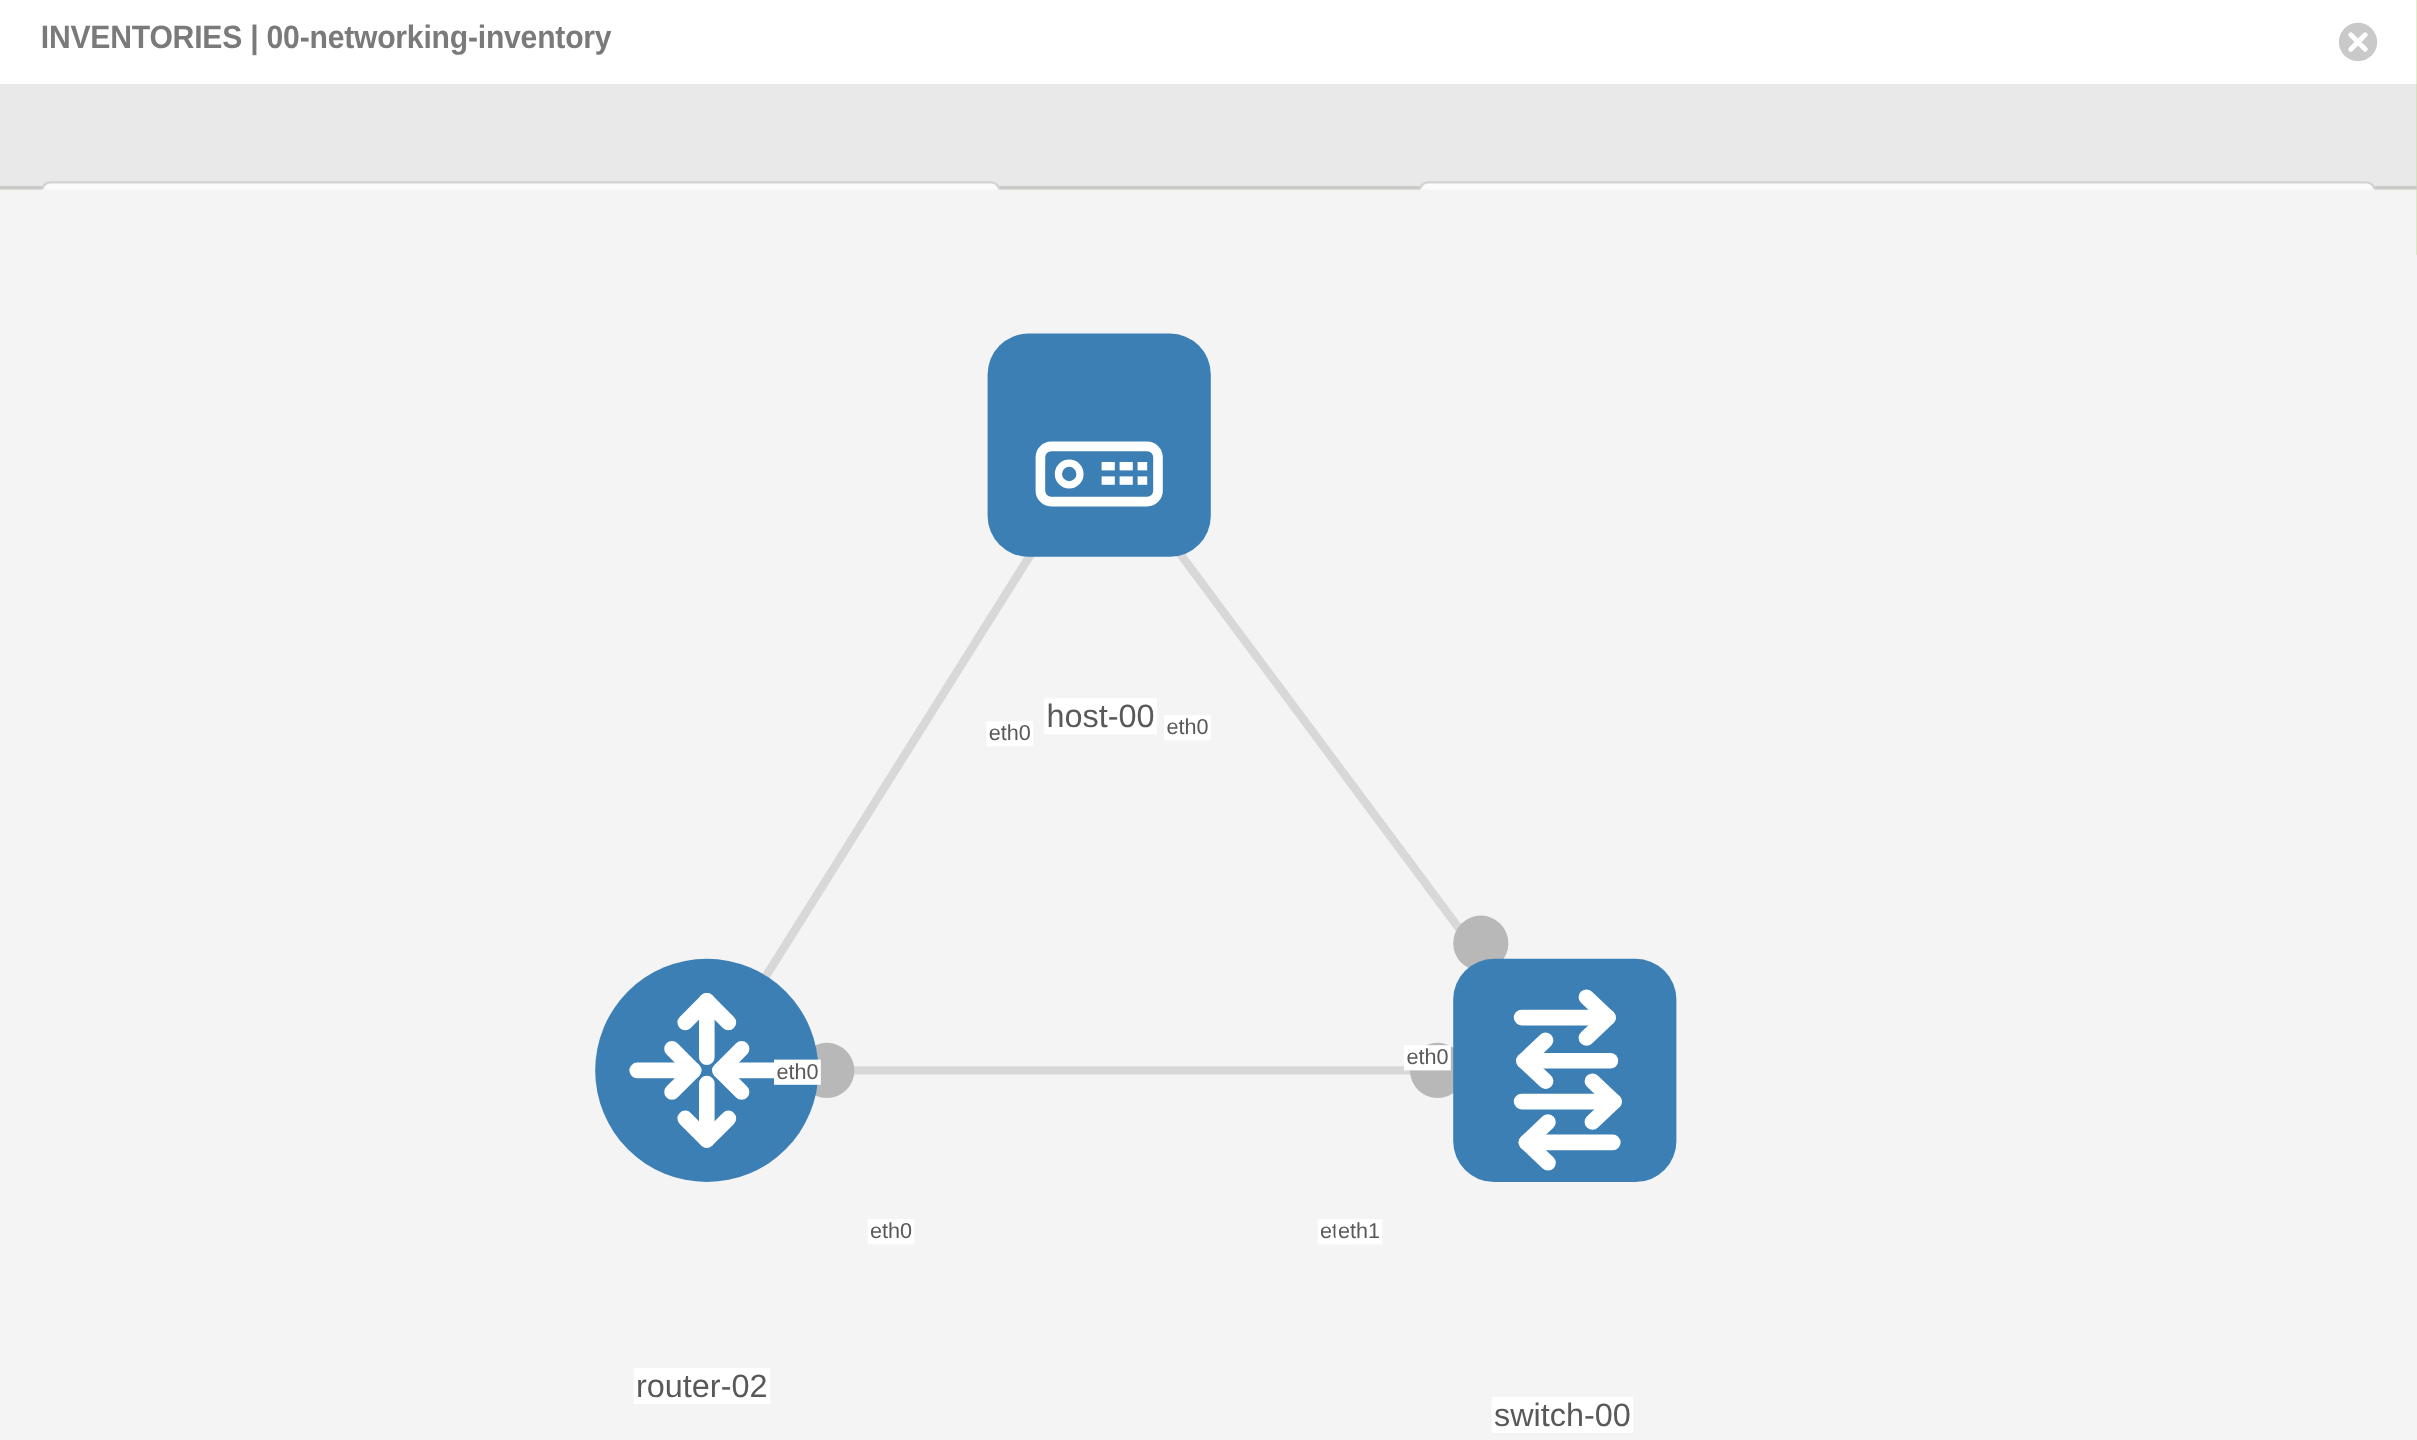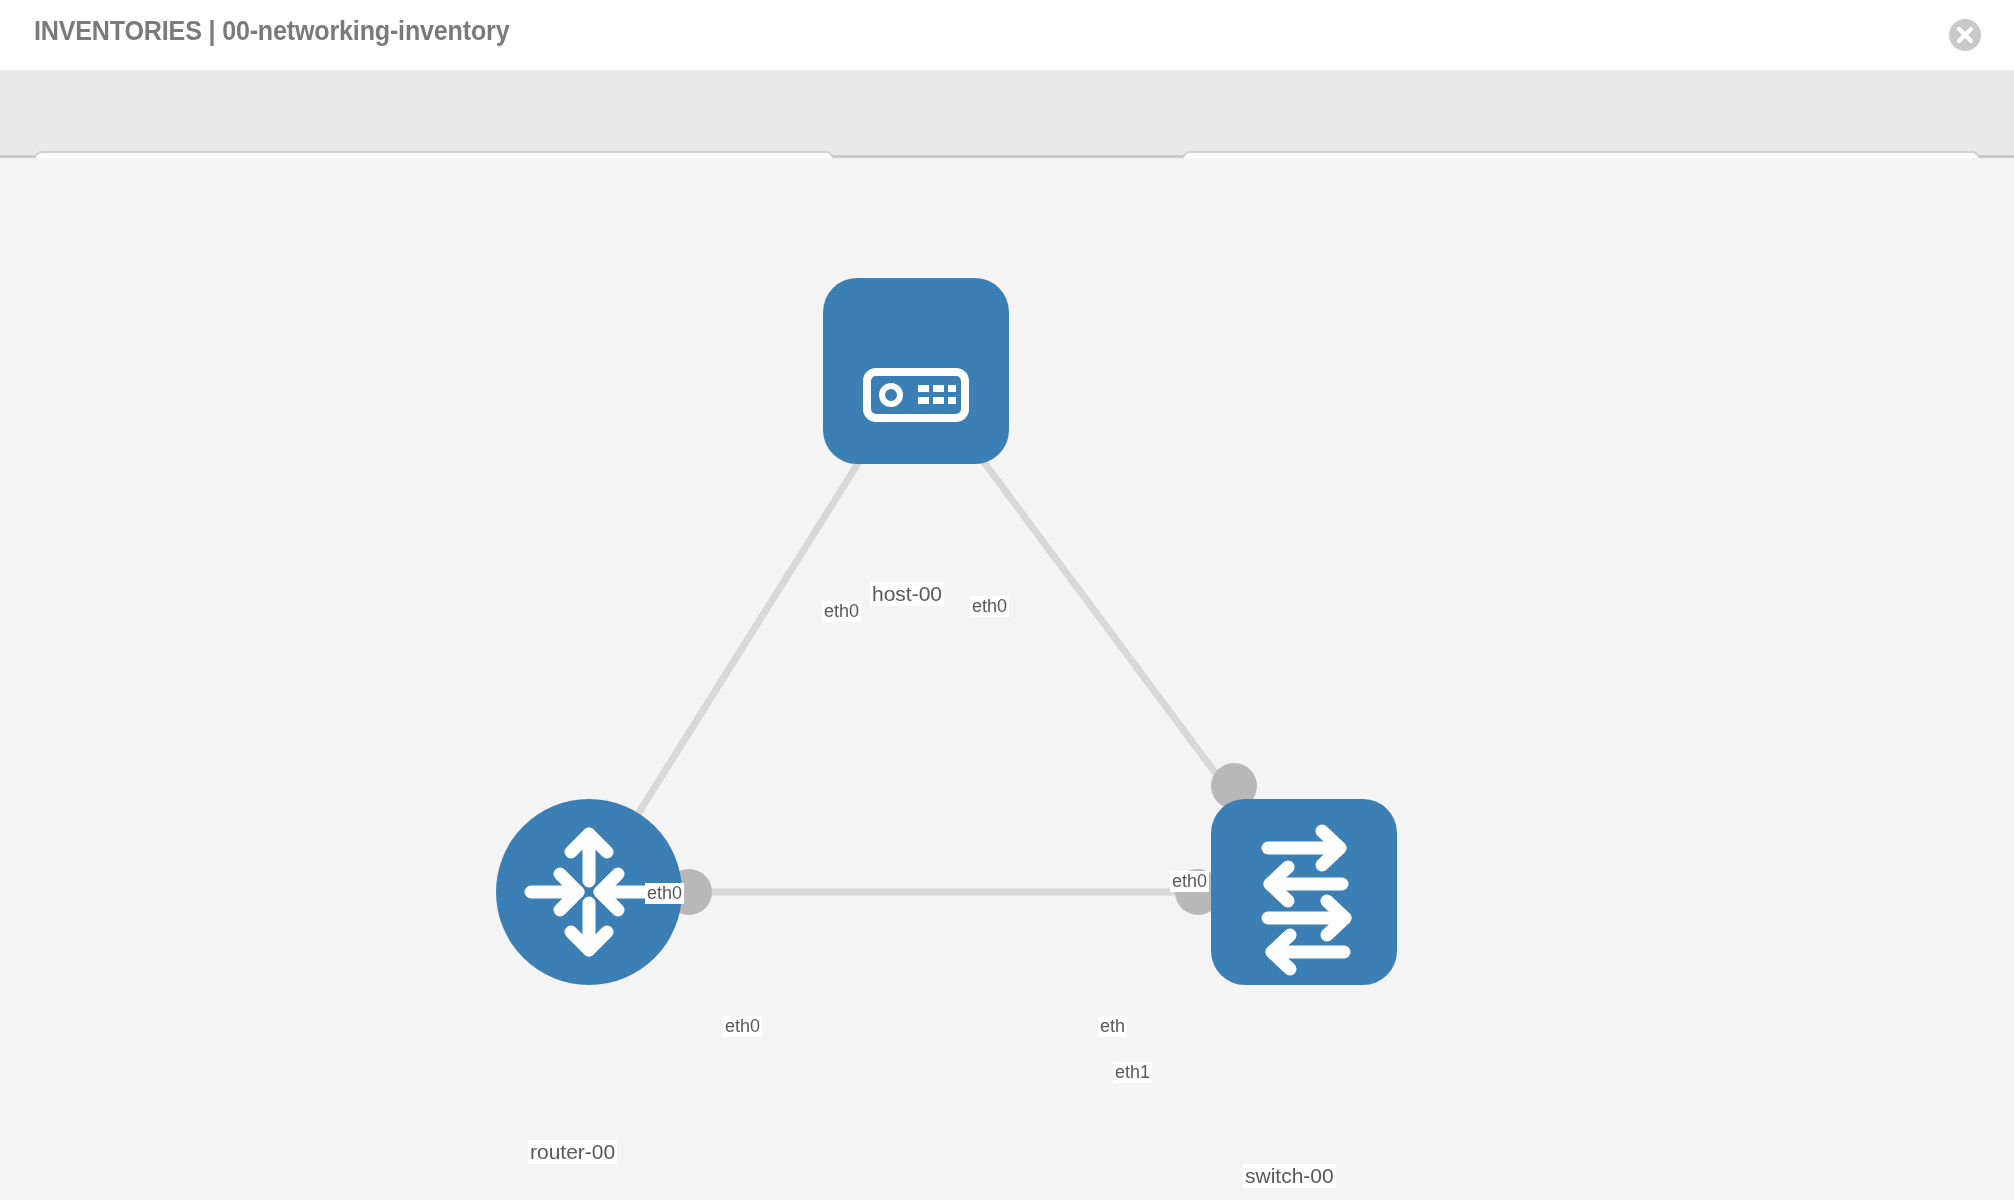--- a/index.html
+++ b/index.html
@@ -106,21 +106,21 @@
 
   
   .lbl {
     position: absolute;
     background: #ffffff;
     color: #595959;
     white-space: nowrap;
     line-height: 1.05;
     padding: 1px 2px;
   }
-  .node-lbl { font-size: 21px; }
+  .node-lbl { font-size: 27px; }
   .if-lbl   { font-size: 18px; }
 </style>
 </head>
 <body>
 
 <div id="app">
 
   <div class="header">
     <div class="header-title">INVENTORIES | 00-networking-inventory</div>
     <div class="close-btn">
@@ -220,25 +220,25 @@
           <line x1="1268" y1="760" x2="1345" y2="760"></line>
           <polyline points="1327,743 1345,760 1327,777"></polyline>
 
           <line x1="1344" y1="794" x2="1272" y2="794"></line>
           <polyline points="1290,777 1272,794 1290,811"></polyline>
         </g>
       </g>
     </svg>
 
     <div class="lbl node-lbl" style="left:870px; top:424px;">host-00</div>
-    <div class="lbl node-lbl" style="left:528px; top:982px;">router-00</div>
+    <div class="lbl node-lbl" style="left:528px; top:982px;">router-02</div>
     <div class="lbl node-lbl" style="left:1243px; top:982px;margin-top:24px;">switch-00</div>
 
     <div class="lbl if-lbl" style="left:822px; top:443px;">eth0</div>
     <div class="lbl if-lbl" style="left:970px; top:438px;">eth0</div>
     <div class="lbl if-lbl" style="left:645px; top:725px;">eth0</div>
     <div class="lbl if-lbl" style="left:1170px; top:713px;">eth0</div>
     <div class="lbl if-lbl" style="left:723px; top:858px;">eth0</div>
     <div class="lbl if-lbl" style="left:1098px; top:858px;">eth</div>
-    <div class="lbl if-lbl" style="left:1113px; top:858px;margin-top:46px;">eth1</div>
+    <div class="lbl if-lbl" style="left:1113px; top:858px;">eth1</div>
 
   </div>
 </div>
 
 </body></html>

